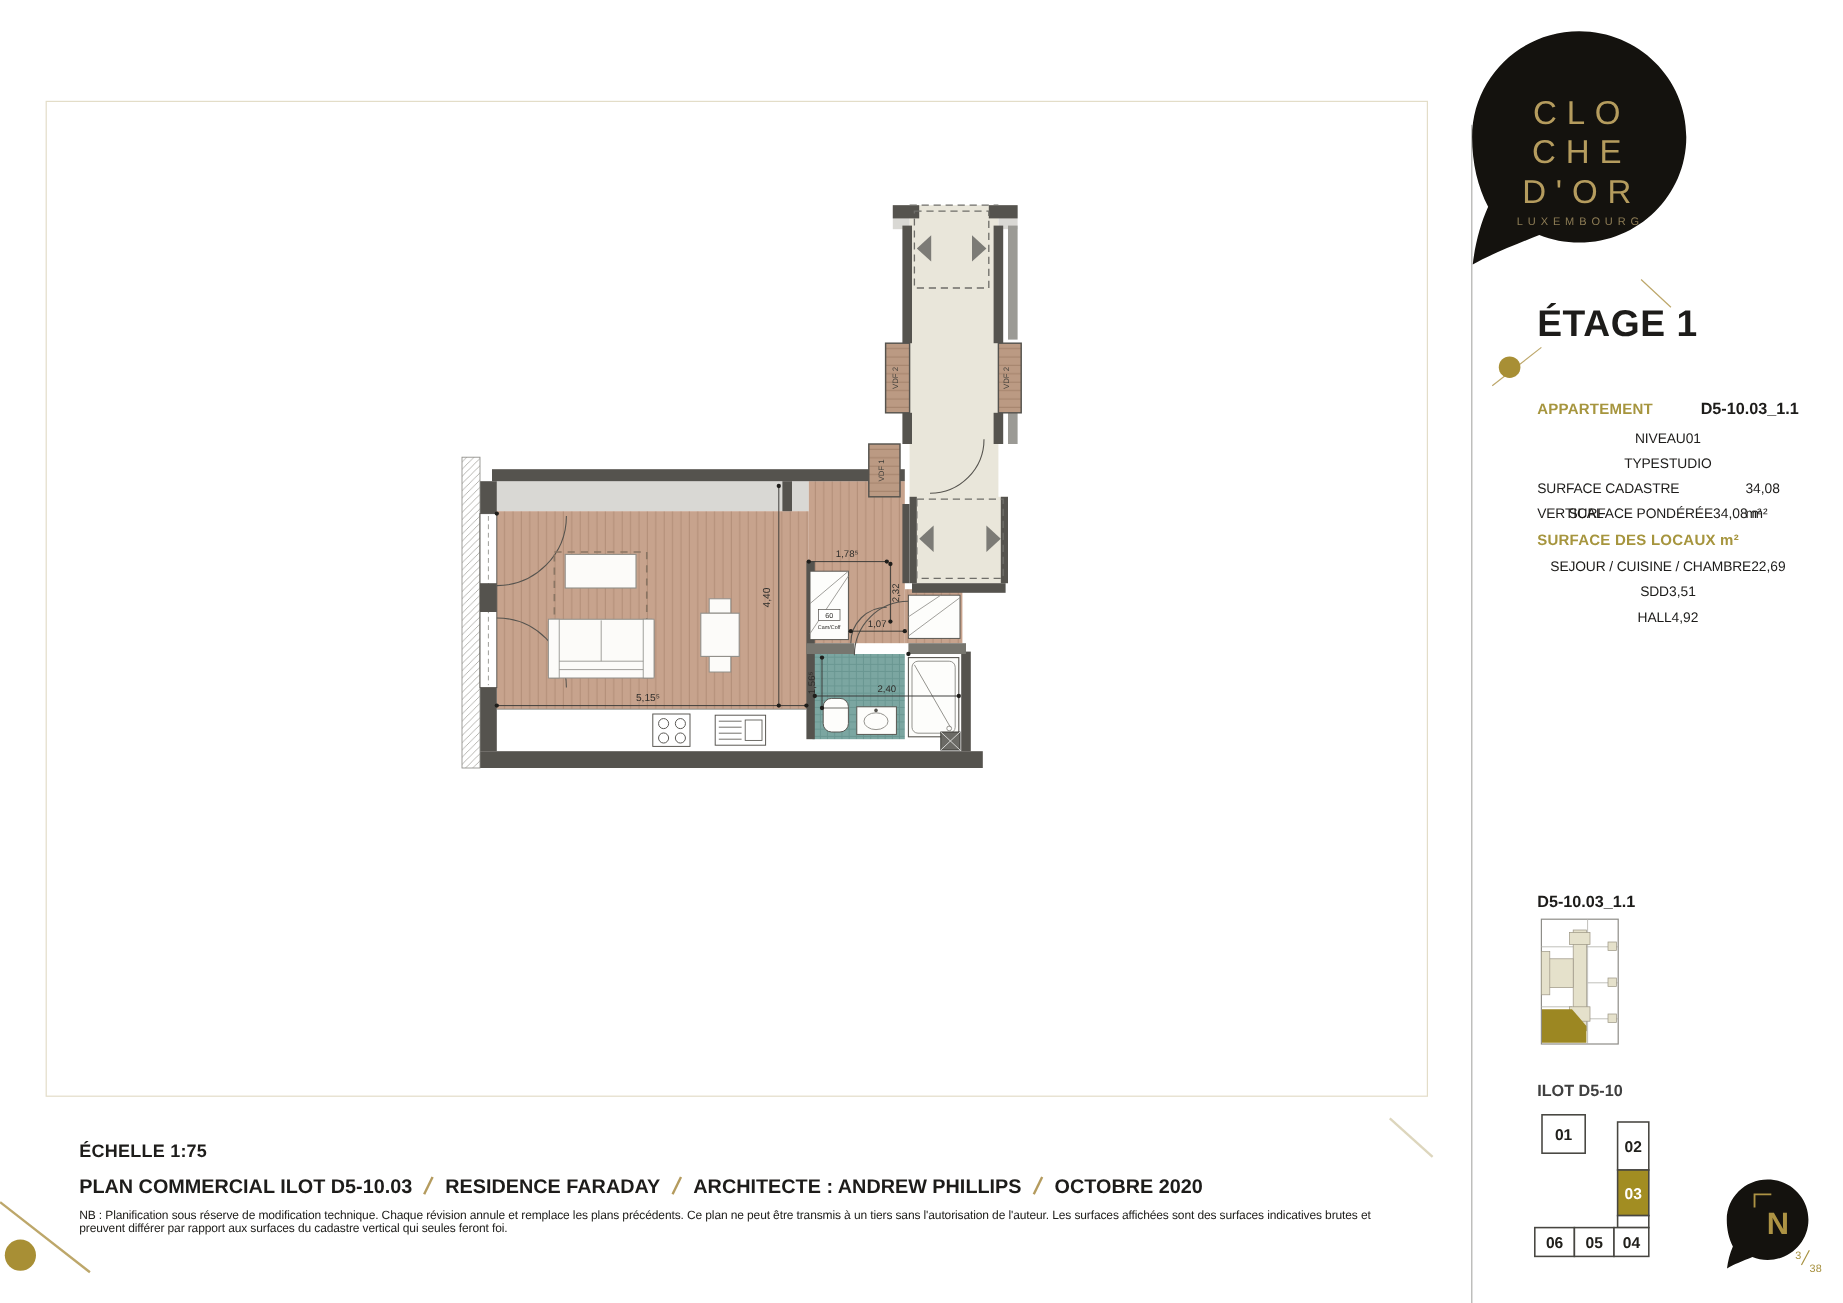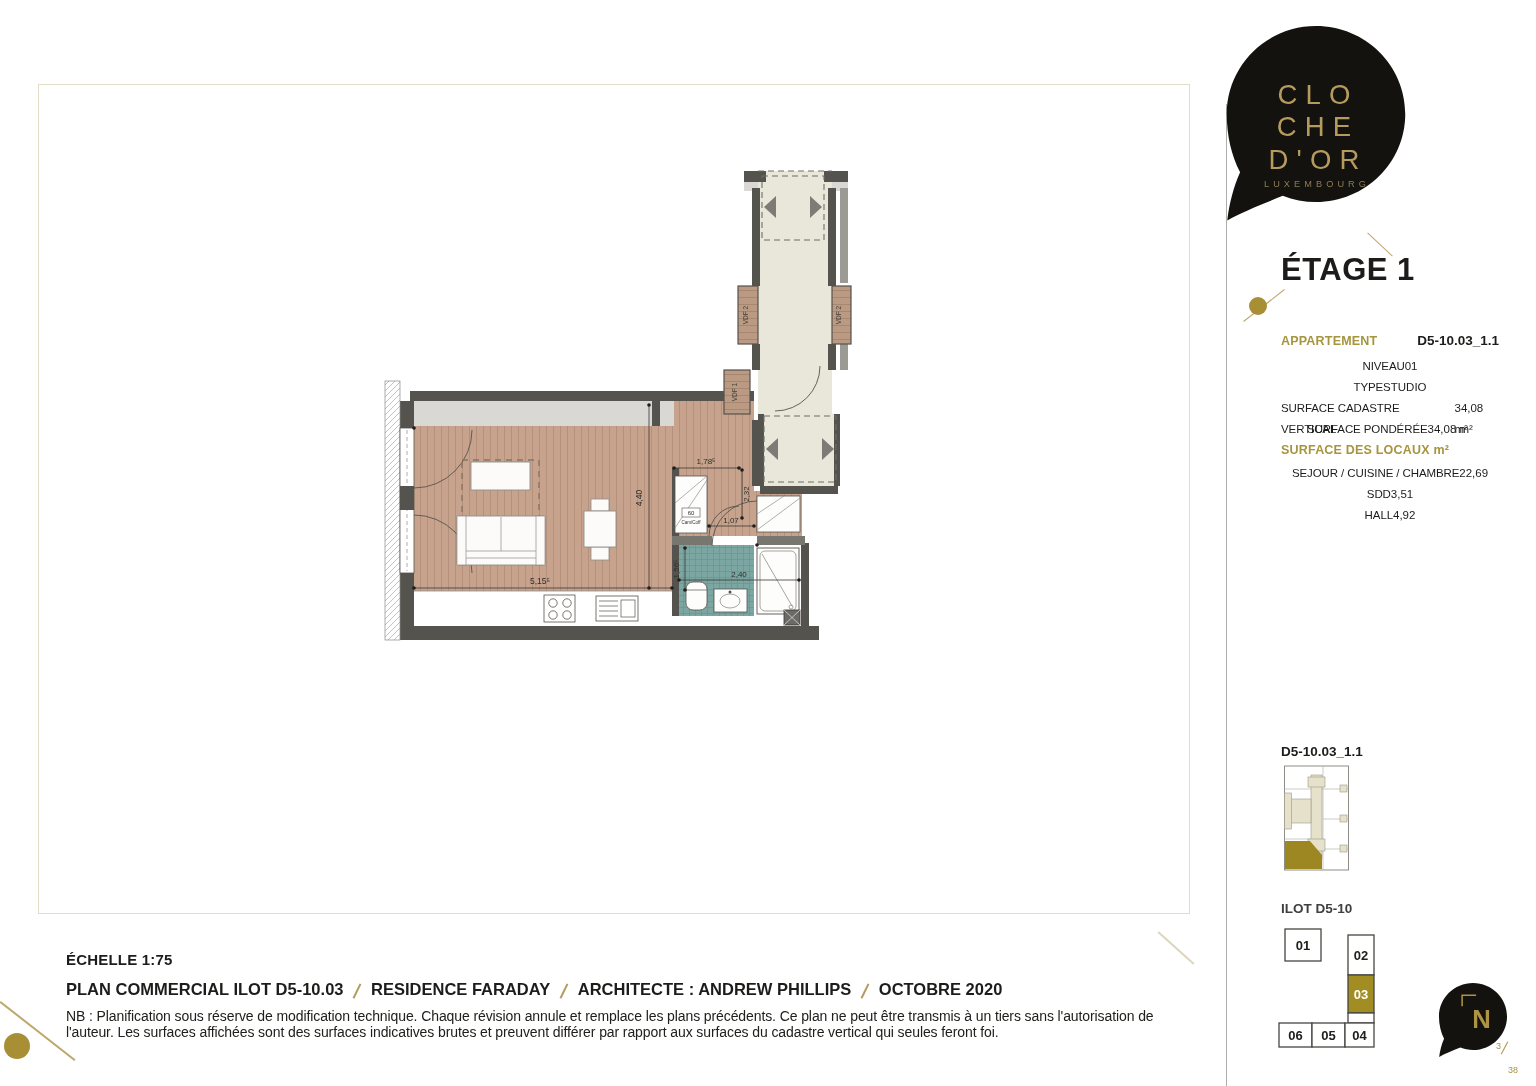--- a/index.html
+++ b/index.html
@@ -22,27 +22,27 @@
   .sect{color:#a6953e;font-weight:700;font-size:12.5px;letter-spacing:.2px;}
   .hdr-val{font-weight:700;font-size:13.5px;}
   .lbl{font-size:11.5px;letter-spacing:-.1px;}
   .val{font-size:11.5px;}
   .rows21 .trow{height:21px;line-height:21px;justify-content:center;}
   .mini-title{left:1281px;top:744px;font-size:13.5px;font-weight:700;}
   .ilot-title{left:1281px;top:901px;font-size:13.5px;font-weight:700;color:#404040;}
 
   
   .f-scale{left:66px;top:951px;font-size:15px;font-weight:700;letter-spacing:.2px;text-align:center;}
-  .f-title{left:66px;top:980px;font-size:16.5px;font-weight:700;display:flex;align-items:flex-end;white-space:nowrap;}
+  .f-title{left:66px;top:980px;font-size:16.5px;font-weight:700;display:flex;align-items:flex-start;white-space:nowrap;}
   .slash{display:inline-block;width:1.6px;height:16px;background:#b49b5e;transform:rotate(26deg);margin:0 13px;}
-  .f-nb{left:66px;top:1008px;width:1100px;font-size:14px;color:#21201d;letter-spacing:-.1px;}
+  .f-nb{left:66px;top:1008px;width:1100px;font-size:10px;color:#21201d;letter-spacing:-.1px;}
 
   .fraction{left:1496px;top:1041px;color:#a89242;font-size:9px;display:flex;align-items:flex-start;}
   .fraction .fr-slash{display:inline-block;width:1px;height:14px;background:#a89242;transform:rotate(28deg);margin:0 3px;}
-  .fraction .den{margin-top:24px;text-align:right;}
+  .fraction .den{margin-top:11px;text-align:right;}
 
   svg text{font-family:"Liberation Sans",sans-serif;}
 </style>
 </head>
 <body>
 
 <div class="page">
 
   <div class="abs frame"></div>
   <div class="abs divider"></div>

